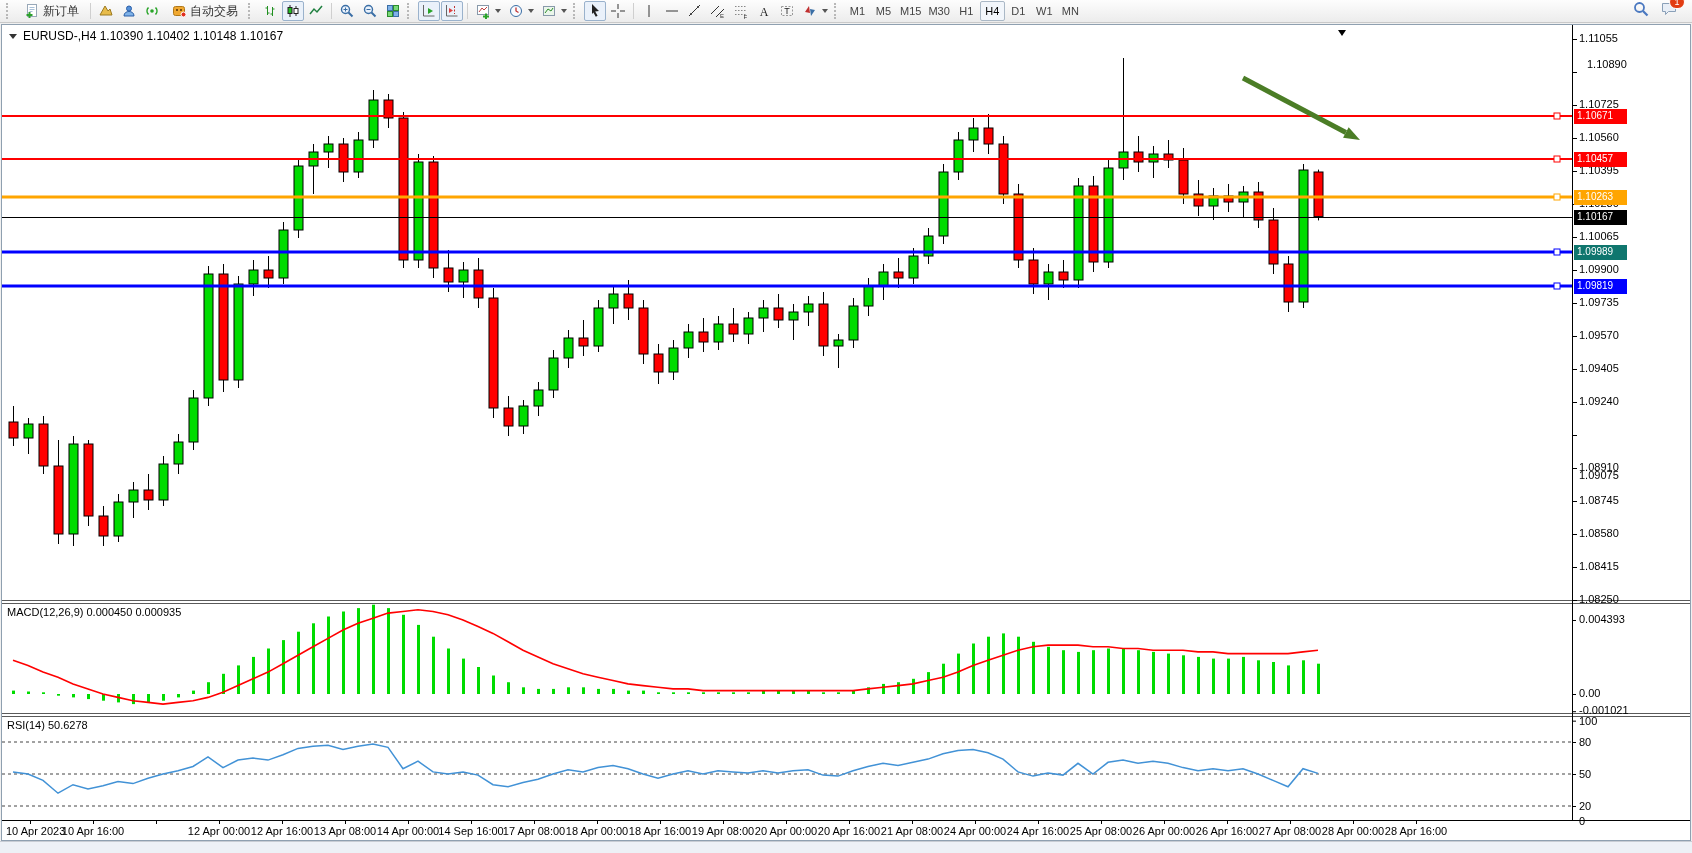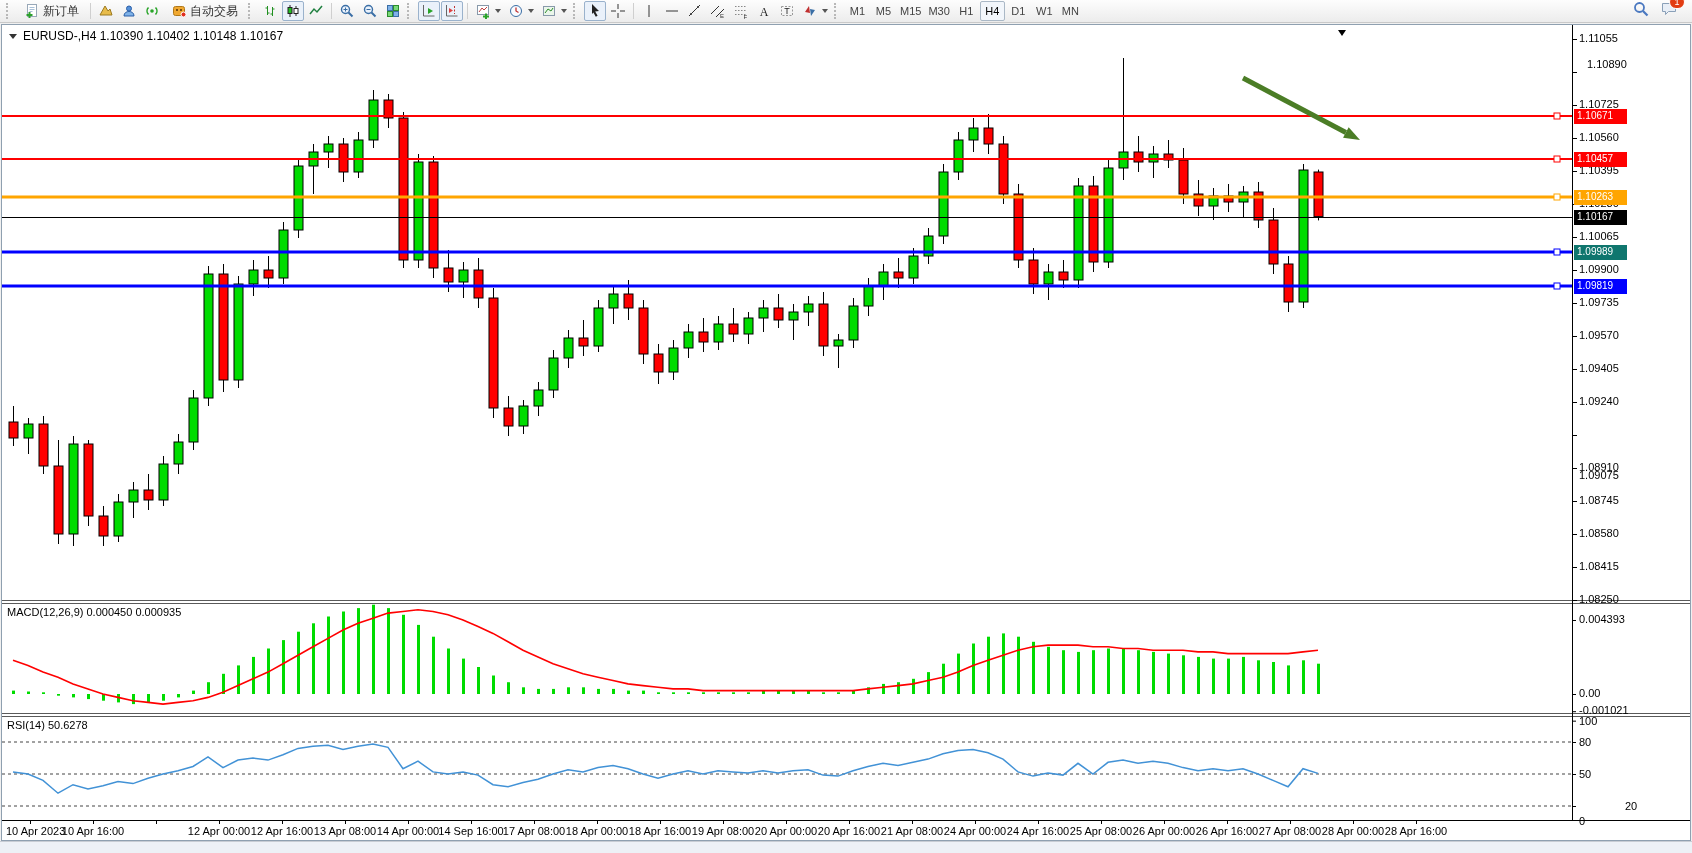--- a/index.html
+++ b/index.html
@@ -660,21 +660,21 @@
       <div class="flag" style="top: 165px; background: rgb(255, 165, 0);">1.10263</div>
       <div class="flag" style="top: 220px; background: #0f766e;">1.09989</div>
       <div class="flag" style="top: 254px; background: rgb(0, 0, 255);">1.09819</div>
       <div class="flag" style="top: 185px; background: rgb(0, 0, 0);">1.10167</div>
       <div class="ptick" style="top: 588px;">0.004393</div>
       <div class="ptick" style="top: 662px;">0.00</div>
       <div class="ptick" style="top: 679.199px;">-0.001021</div>
       <div class="ptick" style="top: 689.667px;">100</div>
       <div class="ptick" style="top: 711px;">80</div>
       <div class="ptick" style="top: 743px;">50</div>
-      <div class="ptick" style="top: 775px; margin-left: 46px;">20</div>
+      <div class="ptick" style="top: 775px;">20</div>
       <div class="ptick" style="top: 790px;">0</div>
       <div class="dlabel" style="top: 800px; left: 4px;">10 Apr 2023</div>
       <div class="dlabel" style="top: 800px; left: 91px; transform: translateX(-50%);">10 Apr 16:00</div>
       <div class="dlabel" style="top: 800px; left: 154px; transform: translateX(-50%); margin-top: 44px;">11 Apr 08:00</div>
       <div class="dlabel" style="top: 800px; left: 217px; transform: translateX(-50%);">12 Apr 00:00</div>
       <div class="dlabel" style="top: 800px; left: 280px; transform: translateX(-50%);">12 Apr 16:00</div>
       <div class="dlabel" style="top: 800px; left: 343px; transform: translateX(-50%);">13 Apr 08:00</div>
       <div class="dlabel" style="top: 800px; left: 406px; transform: translateX(-50%);">14 Apr 00:00</div>
       <div class="dlabel" style="top: 800px; left: 469px; transform: translateX(-50%);">14 Sep 16:00</div>
       <div class="dlabel" style="top: 800px; left: 532px; transform: translateX(-50%);">17 Apr 08:00</div>

